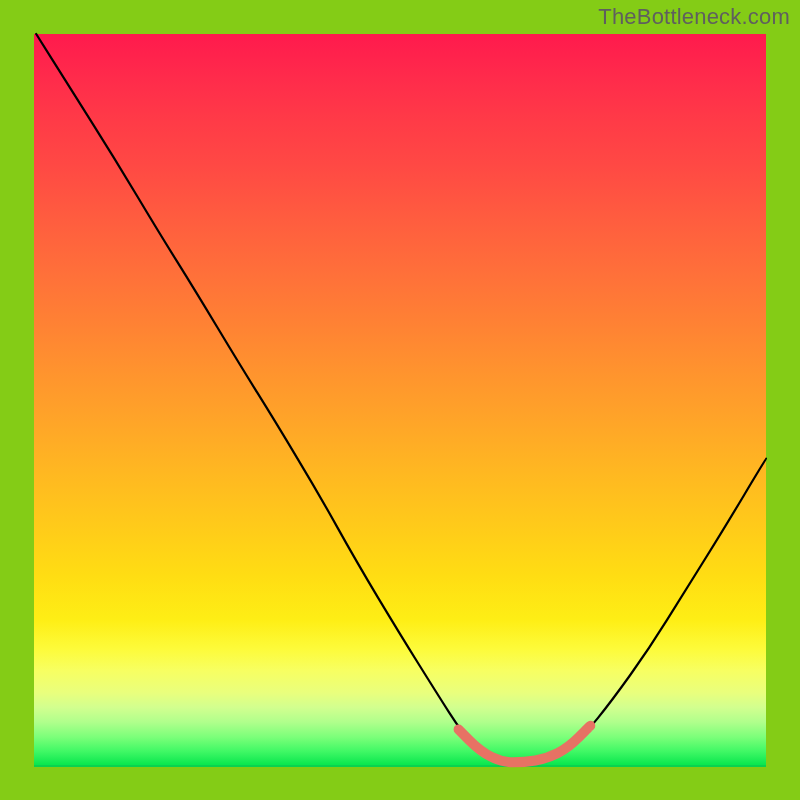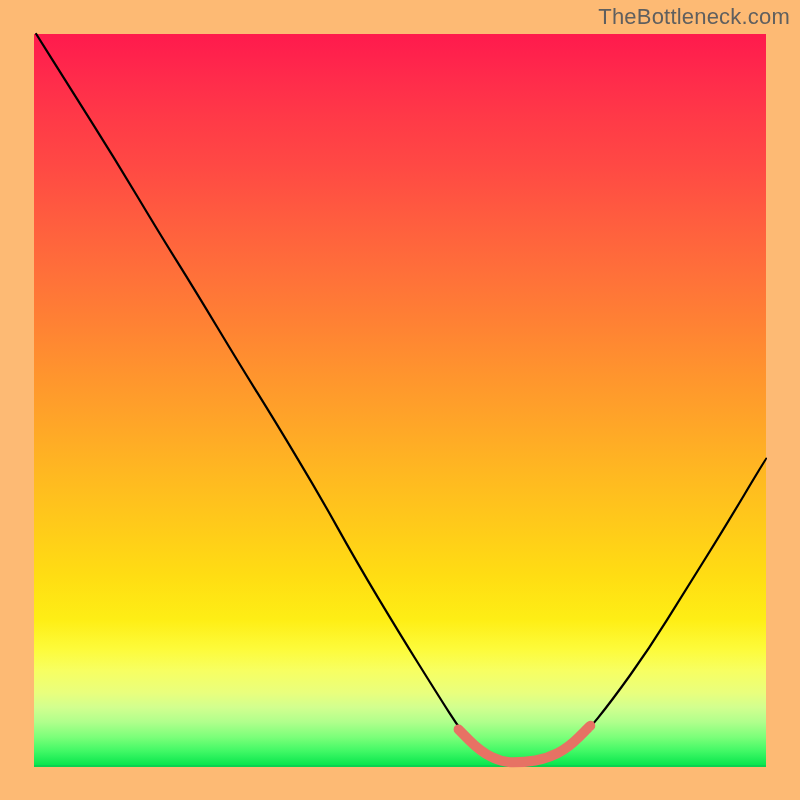--- a/index.html
+++ b/index.html
@@ -8,21 +8,21 @@
     width: 800px;
     height: 800px;
     background: #000;
     overflow: hidden;
     font-family: Arial, Helvetica, sans-serif;
   }
   .frame {
     position: relative;
     width: 800px;
     height: 800px;
-    background: #fdba74;
+    background: #84cc16;
   }
   .watermark {
     position: absolute;
     top: 4px;
     right: 10px;
     color: #5f5f5f;
     font-size: 22px;
     font-weight: 400;
     letter-spacing: 0.2px;
     z-index: 5;

